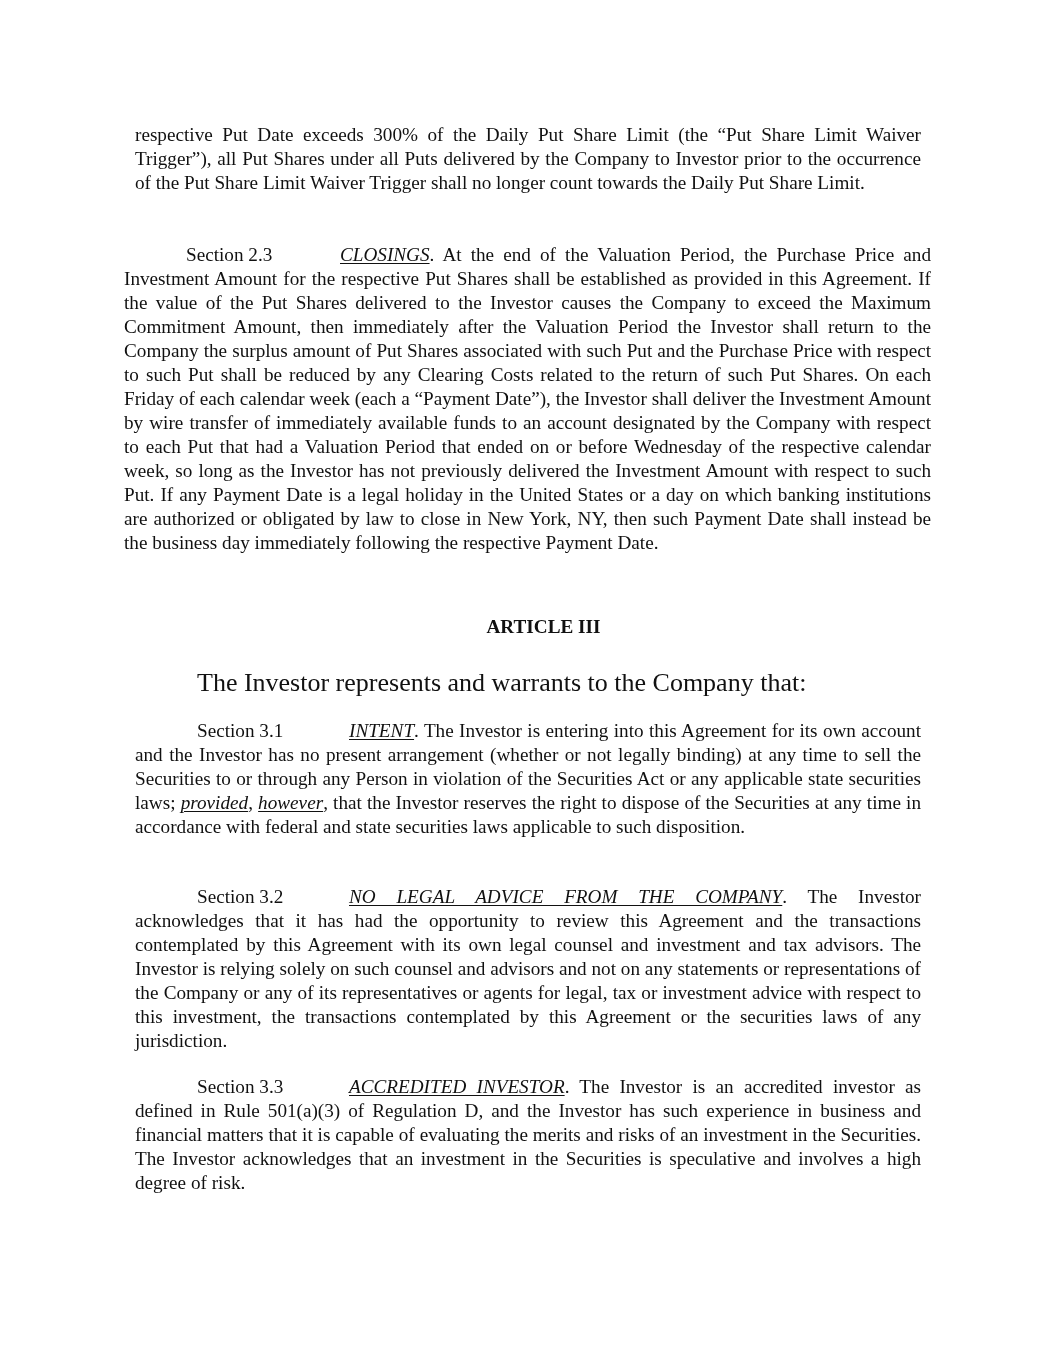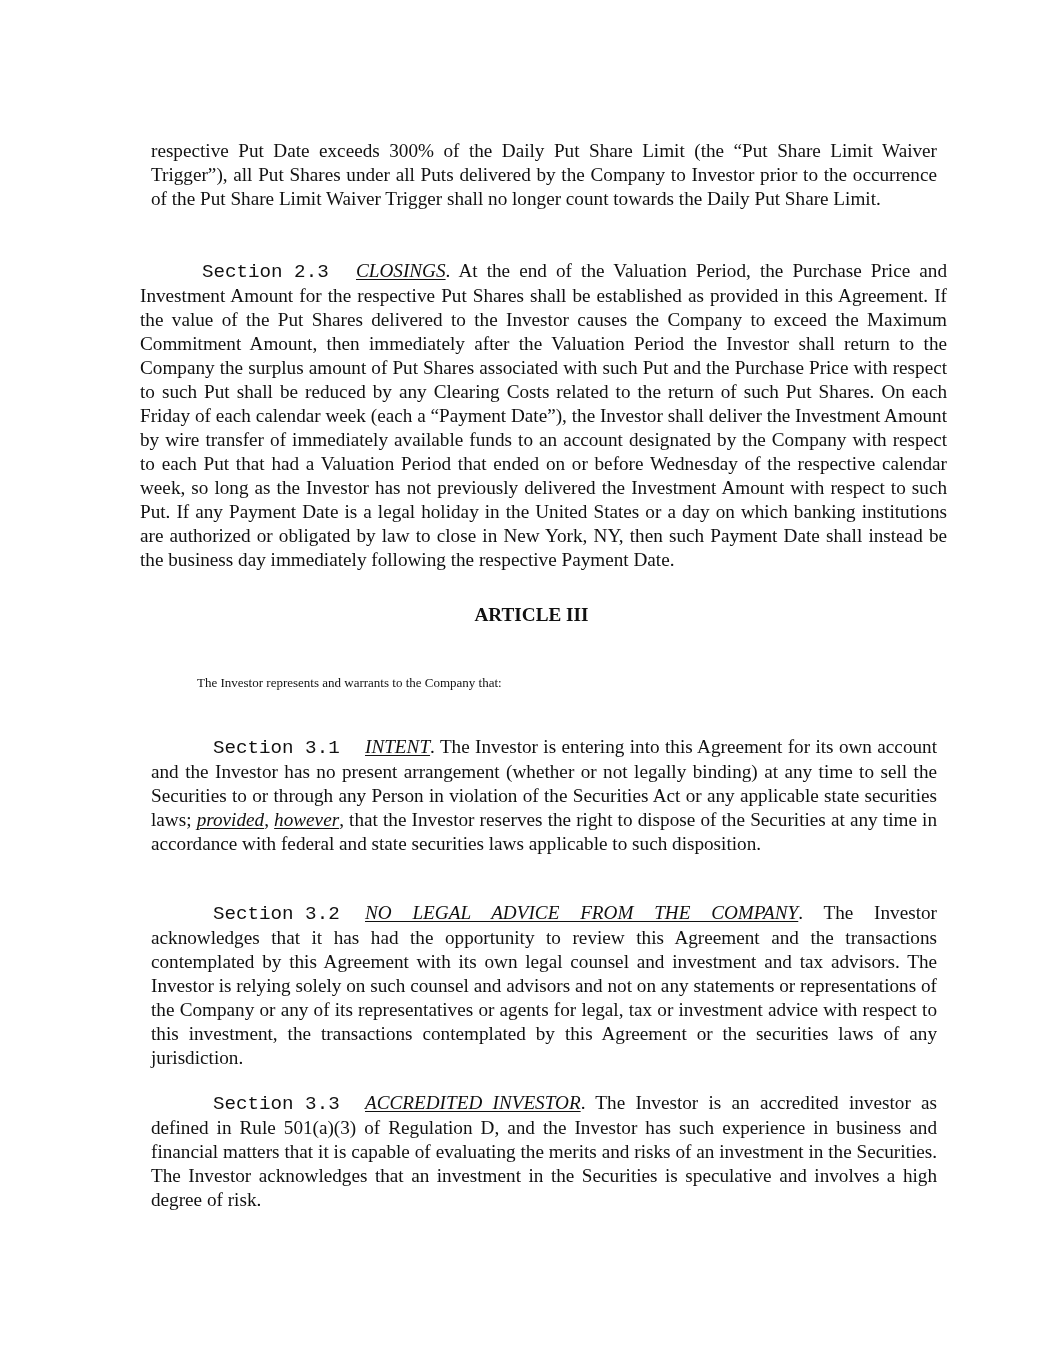--- a/index.html
+++ b/index.html
@@ -20,59 +20,58 @@
       left: 0;
       top: 0;
       width: 1055px;
       height: 1365px;
     }
     .para {
       position: absolute;
       font-size: 19.2px;
       line-height: 24px;
       text-align: justify;
-      margin: 16px;
+      margin: 0;
     }
     .inner {
       left: 135px;
       width: 786px;
     }
     .wide {
       left: 124px;
       width: 807px;
     }
     .sec-num {
       display: inline-block;
       padding-left: 62px;
       width: 152px;
-      font-family: Liberation Mono, monospace;
     }
     .wide .sec-num {
       padding-left: 62px;
       width: 154px;
     }
     .u {
       text-decoration: underline;
       text-underline-offset: 2px;
       font-style: italic;
     }
     .heading {
       position: absolute;
       left: 124px;
       width: 807px;
       text-align: center;
       font-weight: bold;
       font-size: 19.2px;
       line-height: 24px;
-      margin: 4px;
+      margin: 16px;
     }
     .lead {
       position: absolute;
       left: 197px;
-      font-size: 13px;
+      font-size: 26px;
       line-height: 24px;
       margin: 0;
     }
   </style>
 </head>
 <body>
 
 <div class="page">
 
   <p class="para inner" style="top:123px;">respective Put Date exceeds 300% of the Daily Put Share Limit (the “Put Share Limit Waiver Trigger”), all Put Shares under all Puts delivered by the Company to Investor prior to the occurrence of the Put Share Limit Waiver Trigger shall no longer count towards the Daily Put Share Limit.</p>

